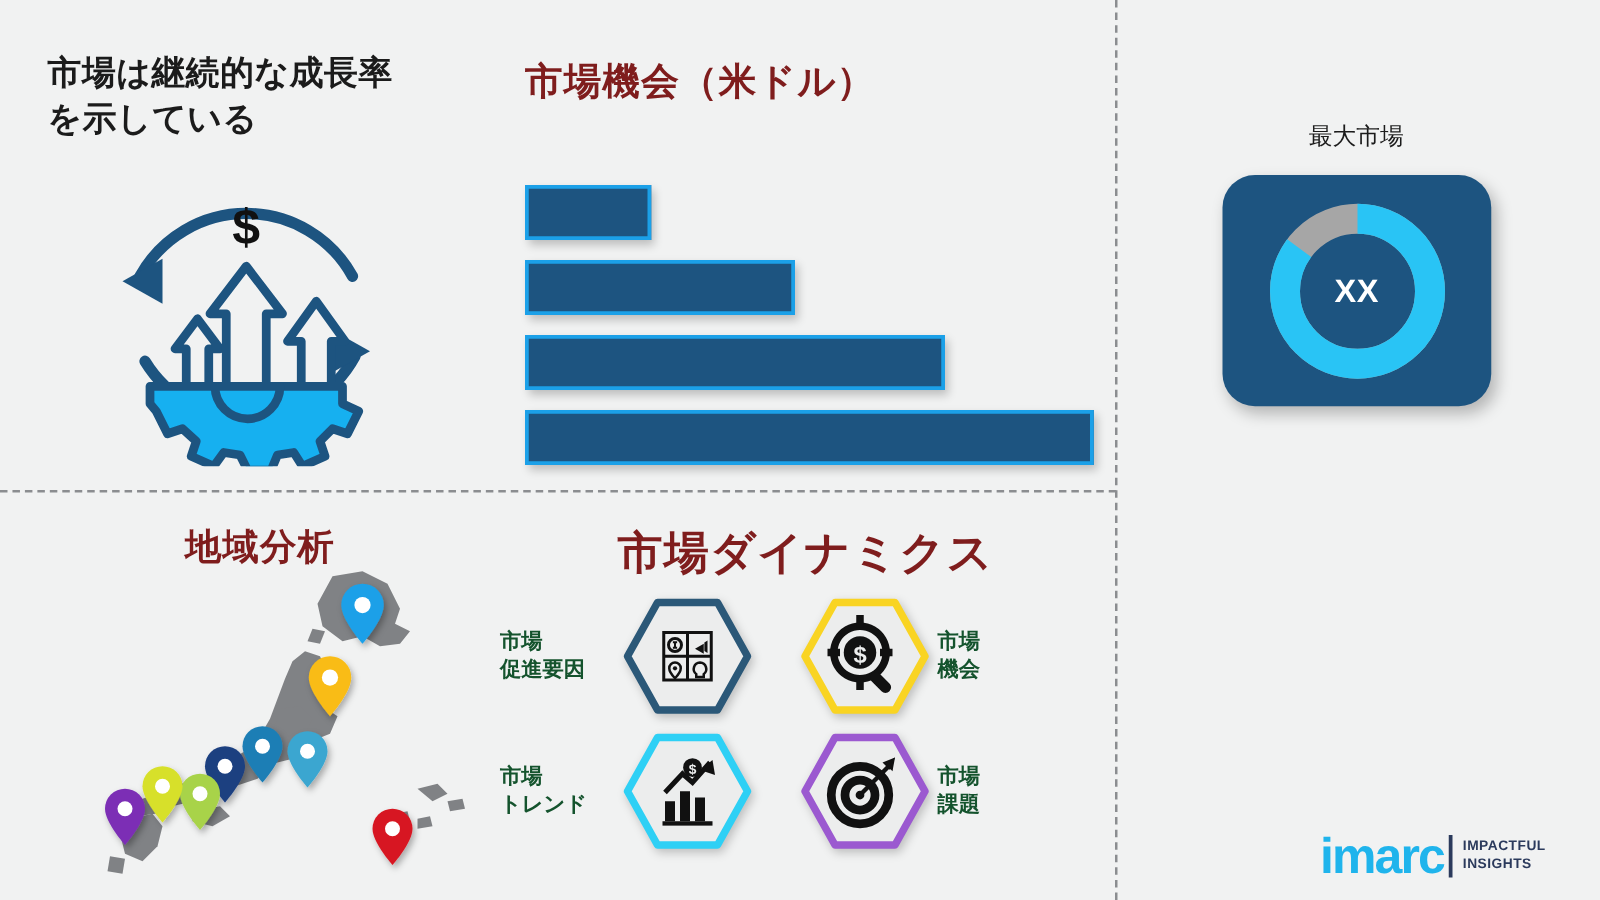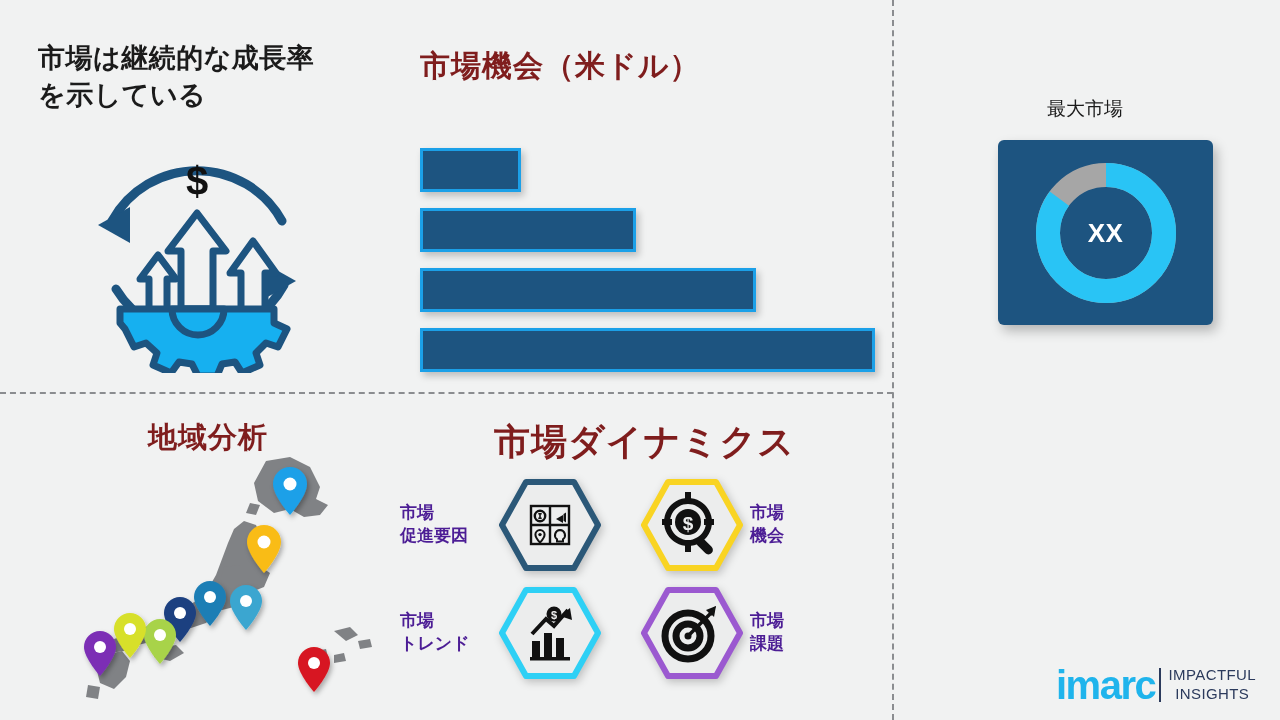--- a/index.html
+++ b/index.html
@@ -91,23 +91,22 @@
     font-weight: normal;
     color: #1b1b1b;
   }
   #kpi-title-1 { left: 940px; top: 96px; }
   #kpi-title-2 { left: 940px; top: 376px; }
 
   .kpi-card {
     position: absolute;
     width: 215px; height: 185px;
     background: #1d5480;
-    border-radius: 6px;
+    border-radius: 26px;
     box-shadow: 4px 6px 12px rgba(0,0,0,.25);
-    margin-left: 20px;
   }
   #kpi-card-1 { left: 978px; top: 140px; }
   #kpi-card-2 { left: 978px; top: 420px; }
 
   .donut-wrap {
     position: absolute;
     left: 50%; top: 50%;
     transform: translate(-50%, -50%);
     width: 155px; height: 155px;
   }
@@ -142,21 +141,21 @@
   }
   .dyn-1 { left: 0;   top: 0;   }
   .dyn-2 { left: 240; top: 0;   }
   .dyn-3 { left: 0;   top: 108px; }
   .dyn-4 { left: 240px; top: 108px; }
   .dyn-2 { left: 240px; }
 
   .dyn-label {
     font-size: 17px;
     font-weight: bold;
-    color: #4c1d95;
+    color: #14532d;
     line-height: 1.35;
     white-space: pre-line;
     width: 92px;
   }
   .dyn-label.right { text-align: left; }
   .dyn-label.left  { text-align: left; }
 
   .hex {
     position: relative;
     width: 104px; height: 94px;
@@ -178,27 +177,26 @@
     letter-spacing: -1.5px;
     line-height: .9;
     text-align: right;
   }
   #logo-divider {
     width: 3px; height: 34px;
     background: #2b3a5c;
     margin: 0 8px 0 4px;
   }
   #logo-tagline {
-    font-size: 15px;
-    font-weight: normal;
+    font-size: 11px;
+    font-weight: bold;
     color: #2b3a5c;
     line-height: 1.25;
     letter-spacing: .4px;
     white-space: pre-line;
-    text-align: center;
   }
 </style>
 </head>
 <body>
 
 <div id="page">
 
   <div class="divider-v"></div>
   <div class="divider-h"></div>
 

